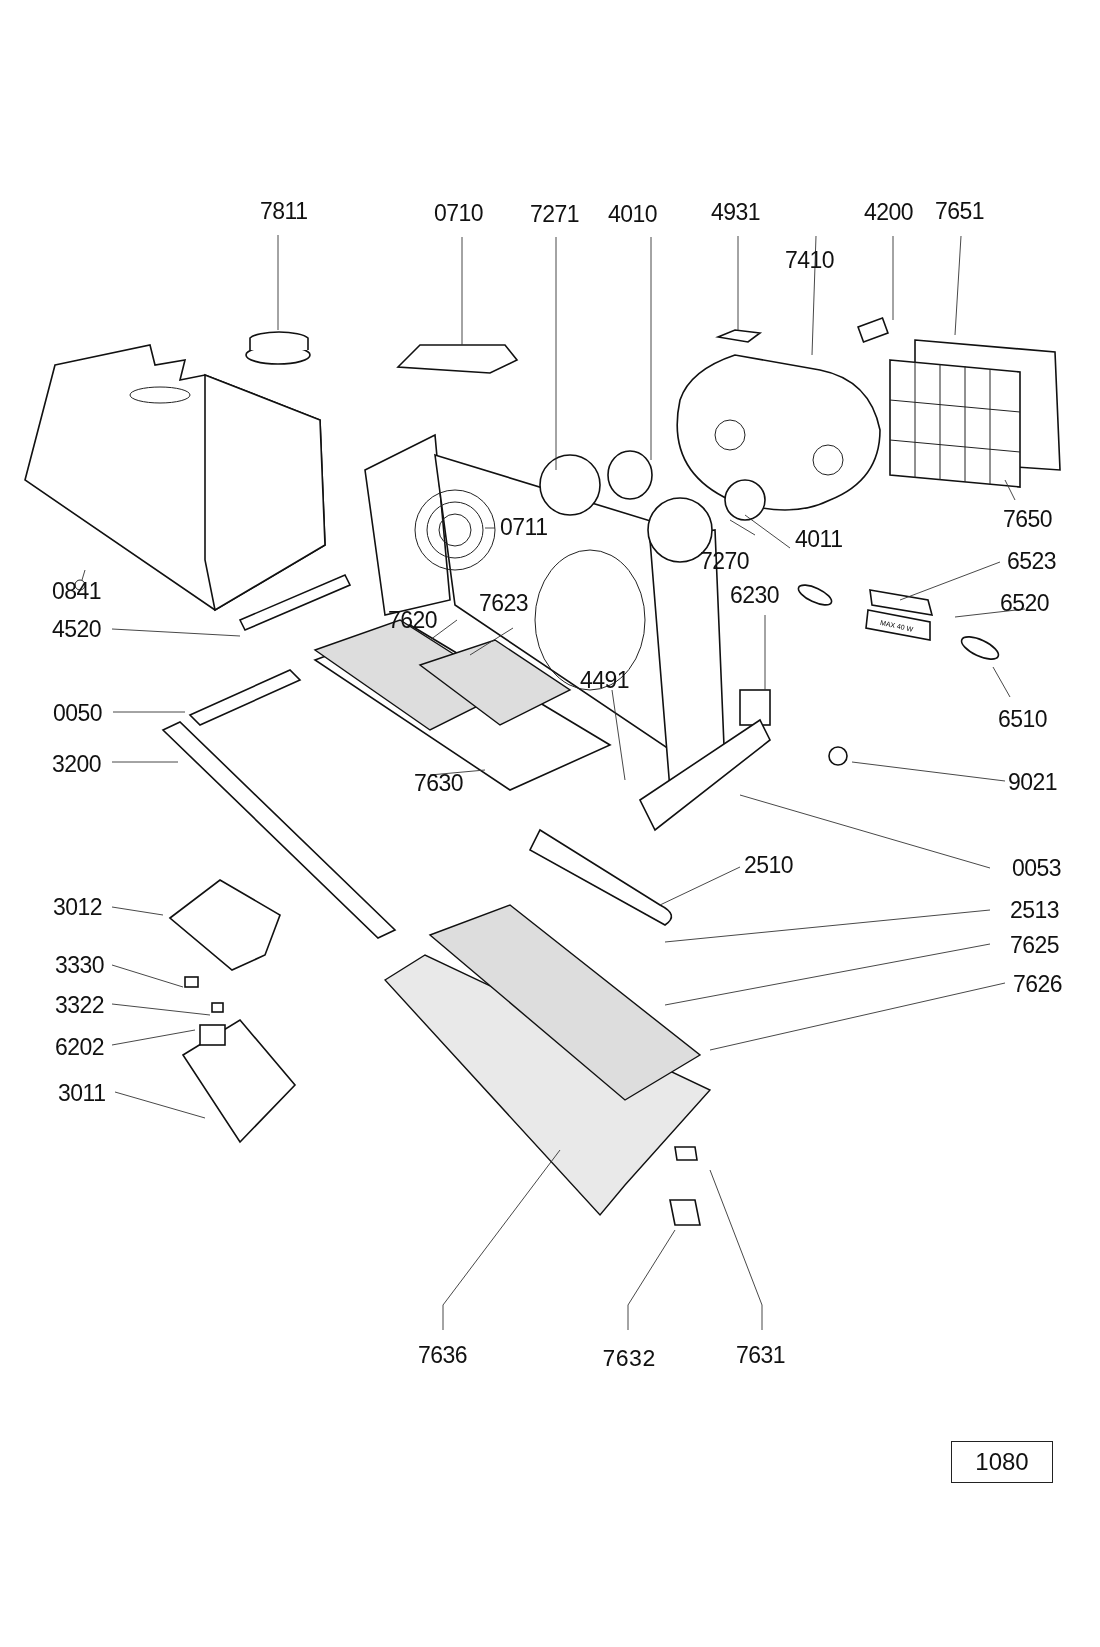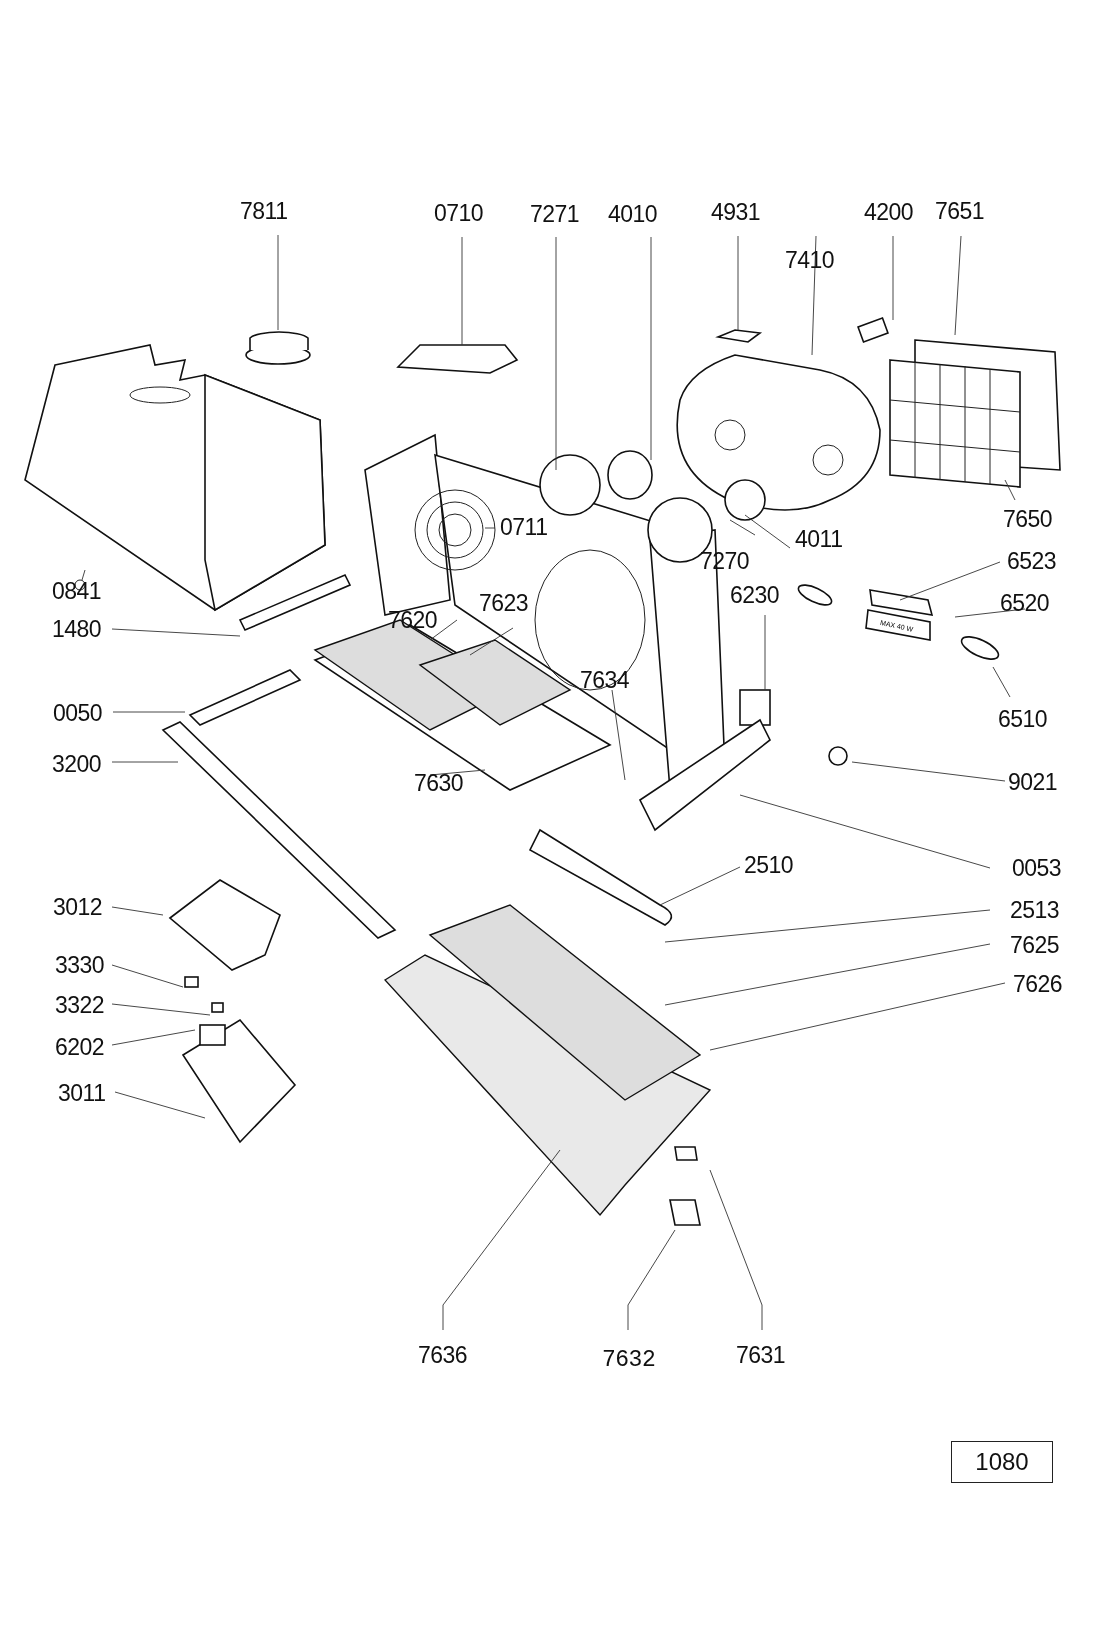--- a/index.html
+++ b/index.html
@@ -140,46 +140,46 @@
     <line class="lead" x1="762" y1="1330" x2="762" y2="1305"></line>
     <line class="lead" x1="762" y1="1305" x2="710" y2="1170"></line>
     <line class="lead" x1="430" y1="775" x2="485" y2="770"></line>
     <line class="lead" x1="612" y1="690" x2="625" y2="780"></line>
     <line class="lead" x1="457" y1="620" x2="430" y2="640"></line>
     <line class="lead" x1="513" y1="628" x2="470" y2="655"></line>
     <line class="lead" x1="765" y1="615" x2="765" y2="690"></line>
   </g>
 </svg>
 
-<div class="lbl" style="left:240px;top:200px;">7811</div>
+<div class="lbl" style="left:260px;top:200px;">7811</div>
 <div class="lbl" style="left:434px;top:202px;">0710</div>
 <div class="lbl" style="left:530px;top:203px;">7271</div>
 <div class="lbl" style="left:608px;top:203px;">4010</div>
 <div class="lbl" style="left:711px;top:201px;">4931</div>
 <div class="lbl" style="left:785px;top:201px;margin-top:48px;">7410</div>
 <div class="lbl" style="left:864px;top:201px;">4200</div>
 <div class="lbl" style="left:935px;top:200px;">7651</div>
 
 <div class="lbl" style="left:500px;top:516px;">0711</div>
 <div class="lbl" style="left:700px;top:538px;margin-top:12px;">7270</div>
 <div class="lbl" style="left:795px;top:528px;">4011</div>
 <div class="lbl" style="left:1003px;top:508px;">7650</div>
 
 <div class="lbl" style="left:52px;top:580px;">0841</div>
-<div class="lbl" style="left:52px;top:618px;">1480</div>
+<div class="lbl" style="left:52px;top:618px;">4520</div>
 <div class="lbl" style="left:388px;top:609px;">7620</div>
 <div class="lbl" style="left:479px;top:592px;">7623</div>
 <div class="lbl" style="left:730px;top:584px;">6230</div>
 <div class="lbl" style="left:1007px;top:550px;">6523</div>
 <div class="lbl" style="left:1000px;top:592px;">6520</div>
 <div class="lbl" style="left:998px;top:708px;">6510</div>
 
 <div class="lbl" style="left:53px;top:702px;">0050</div>
 <div class="lbl" style="left:52px;top:753px;">3200</div>
-<div class="lbl" style="left:580px;top:669px;">7634</div>
+<div class="lbl" style="left:580px;top:669px;">4491</div>
 <div class="lbl" style="left:381px;top:772px;margin-left:33px;">7630</div>
 <div class="lbl" style="left:1008px;top:771px;">9021</div>
 <div class="lbl" style="left:1012px;top:857px;">0053</div>
 <div class="lbl" style="left:744px;top:854px;">2510</div>
 <div class="lbl" style="left:1010px;top:899px;">2513</div>
 
 <div class="lbl" style="left:53px;top:896px;">3012</div>
 <div class="lbl" style="left:55px;top:954px;">3330</div>
 <div class="lbl" style="left:55px;top:994px;">3322</div>
 <div class="lbl" style="left:55px;top:1036px;">6202</div>

